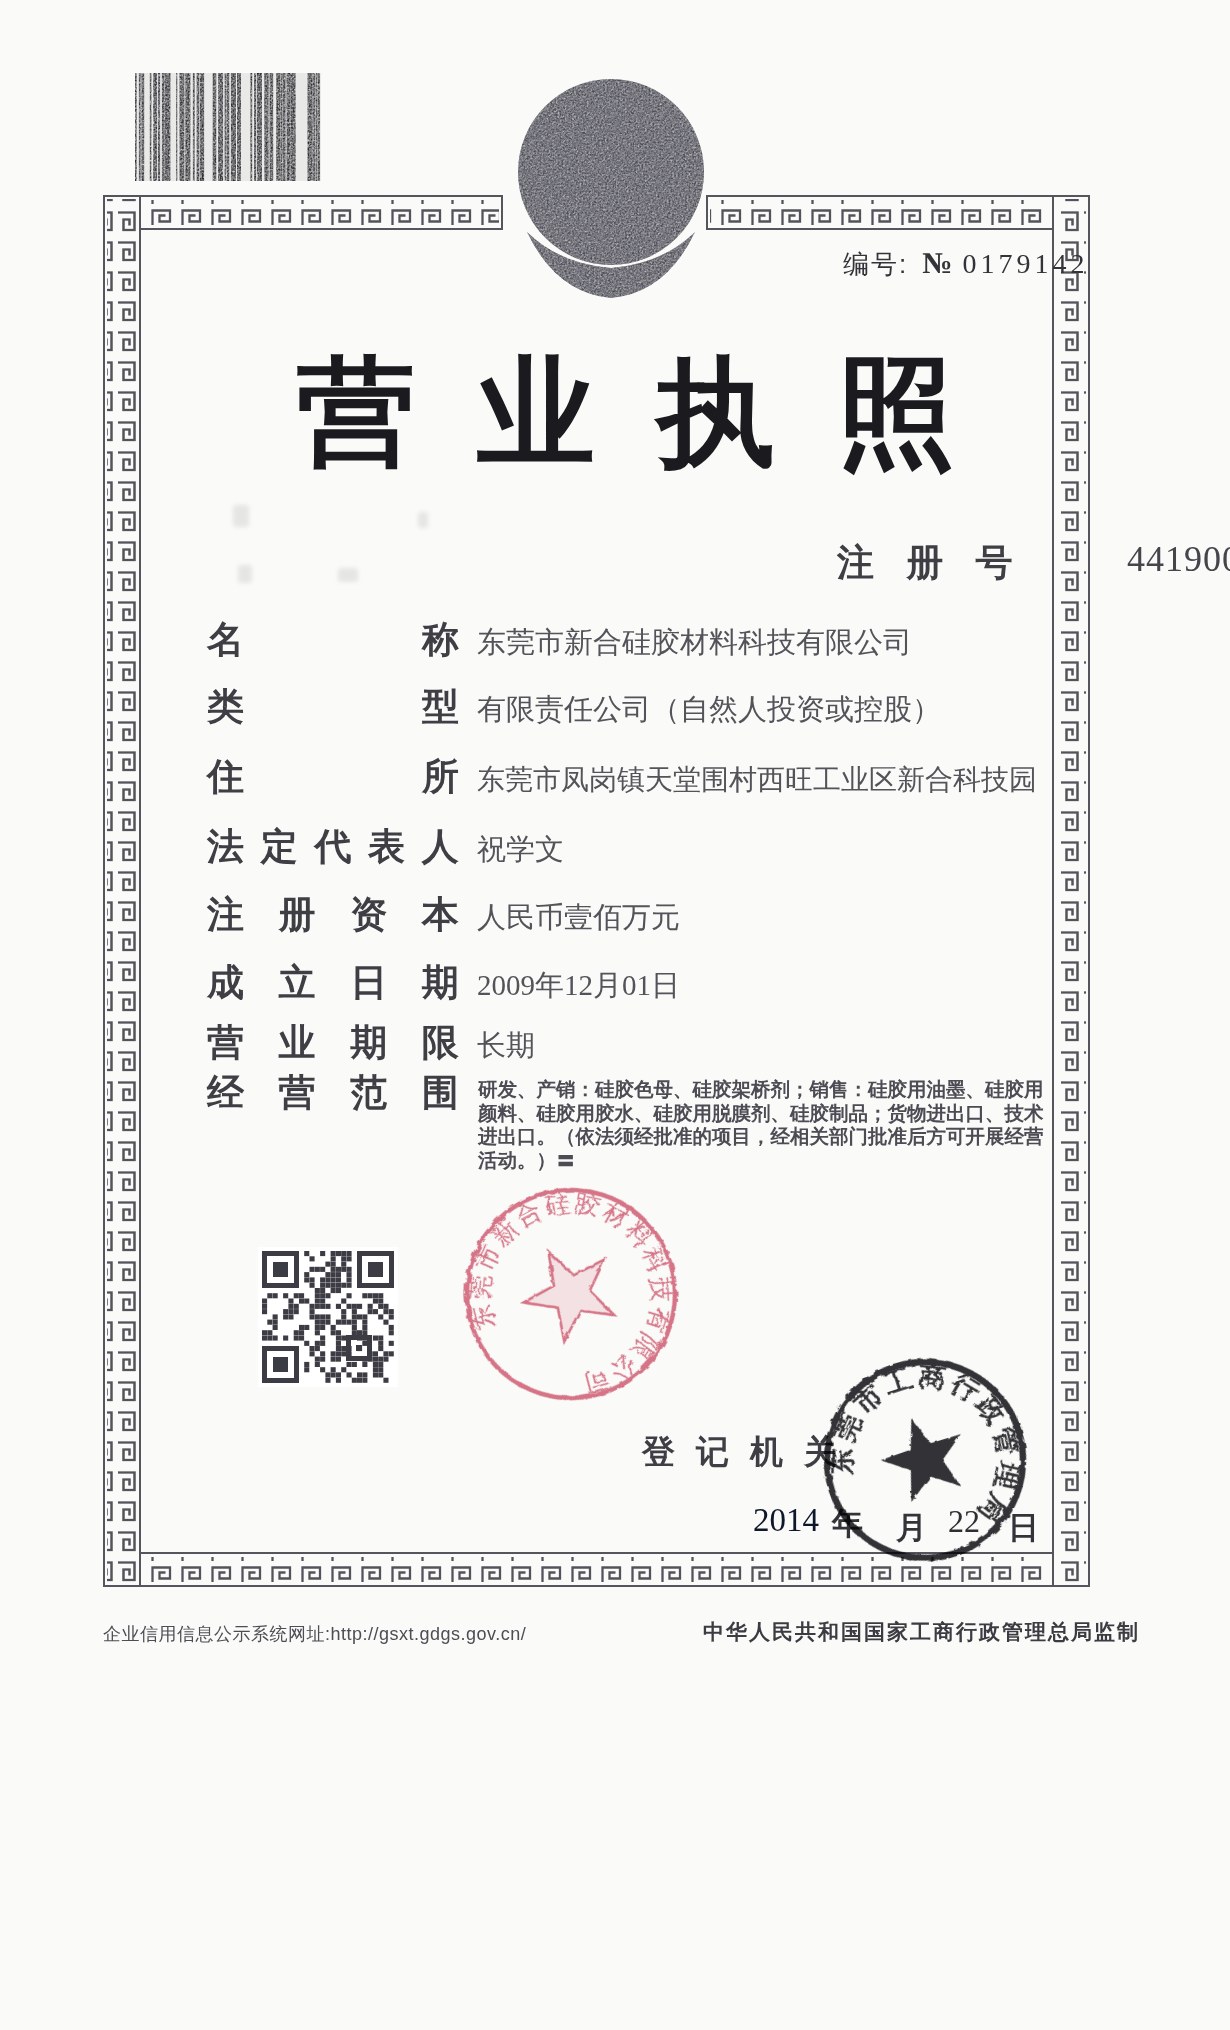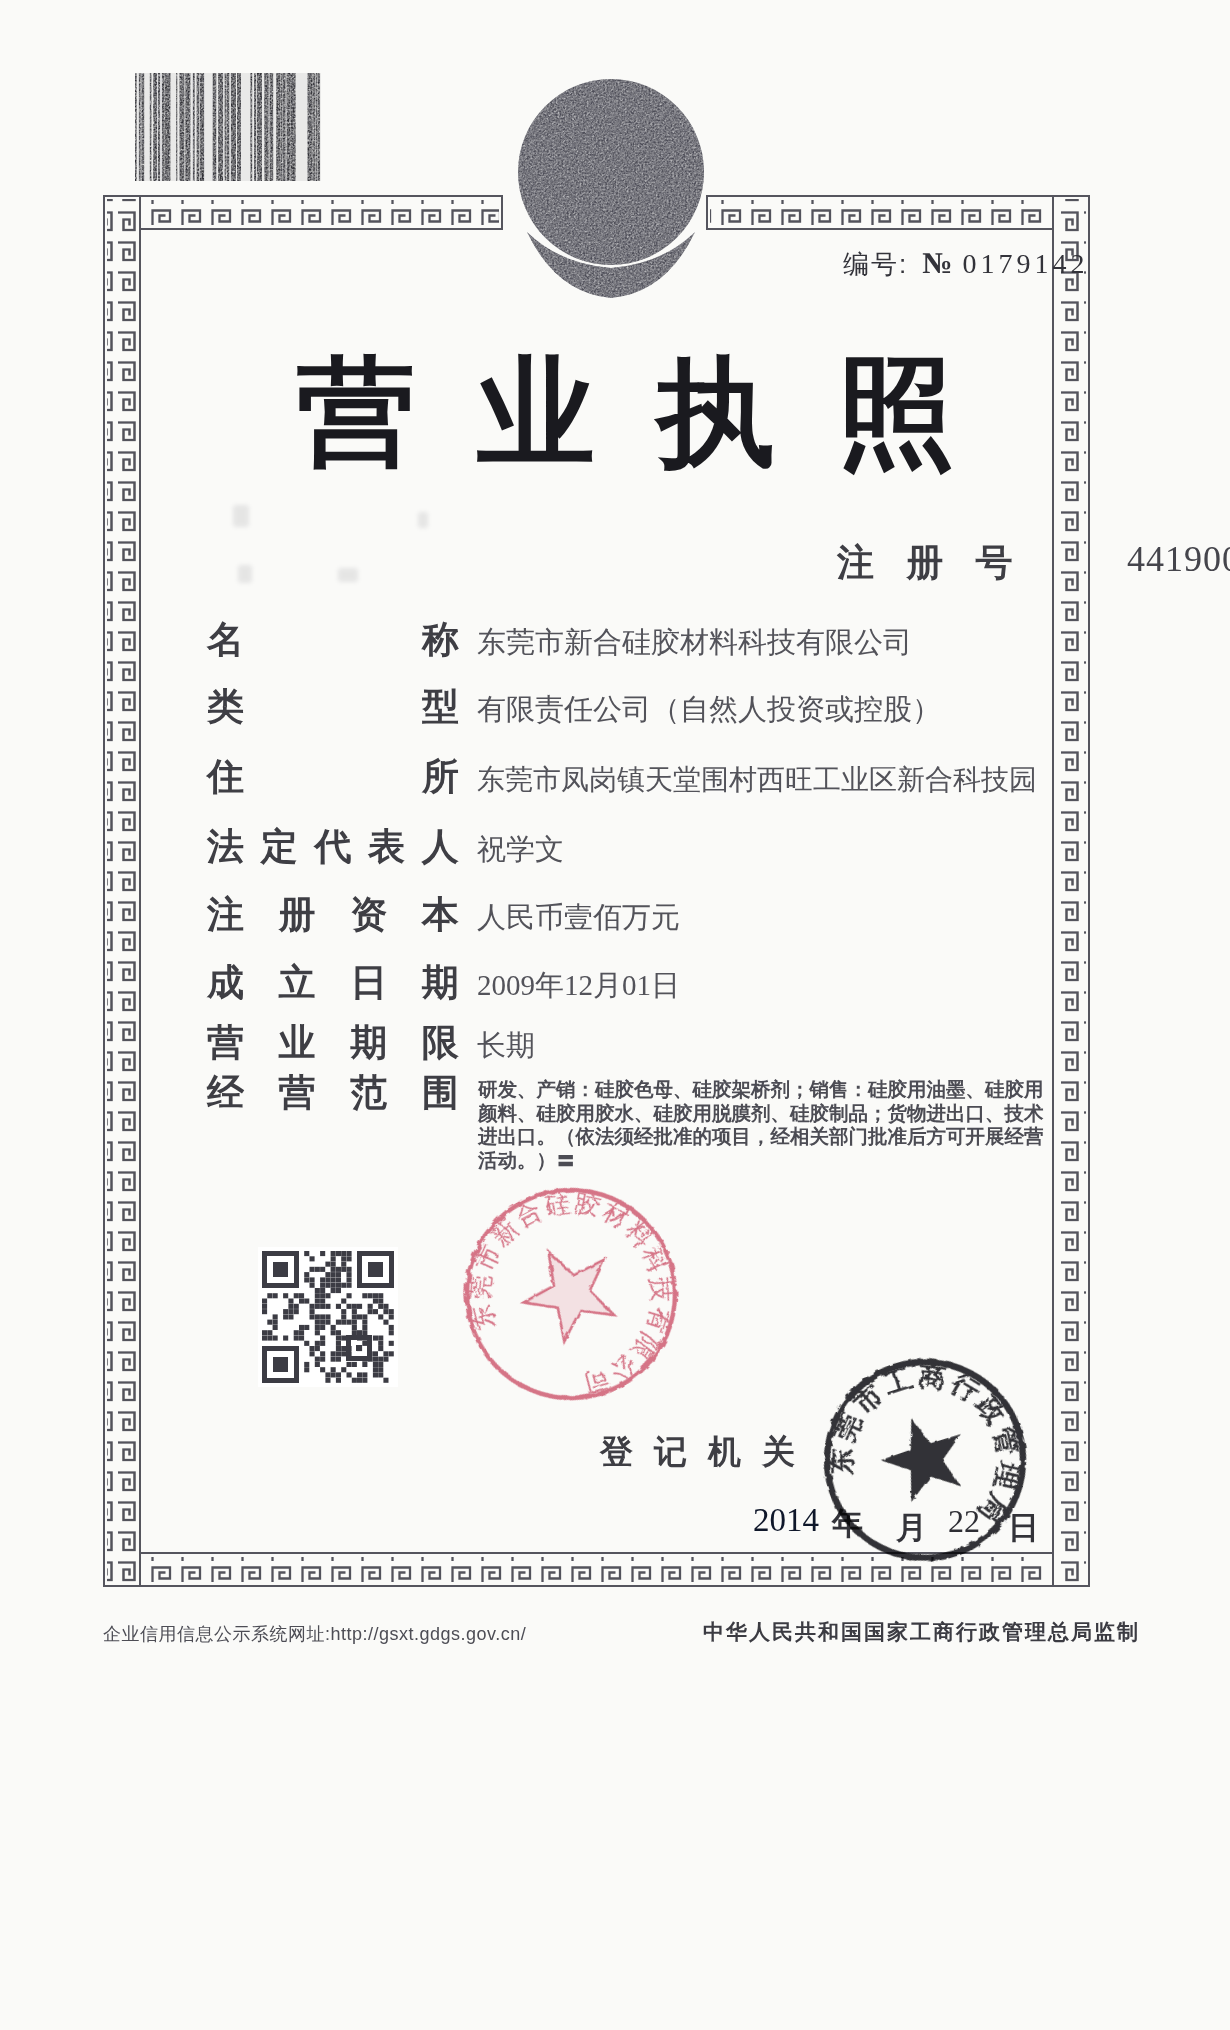--- a/index.html
+++ b/index.html
@@ -33,21 +33,21 @@
   .t-r3l{top:752px}.t-r3v{top:761px;font-size:28px}
   .t-r4l{top:822px}.t-r4v{top:830px}
   .t-r5l{top:890px}.t-r5v{top:898px}
   .t-r6l{top:958px}.t-r6v{top:966px}
   .t-r7l{top:1018px}.t-r7v{top:1026px}
   .t-r8l{top:1068px}
   .scope{position:absolute;left:478px;top:1078px;width:585px;font-size:19.5px;line-height:23.5px;
          color:#4c4c54;font-family:"Liberation Serif",serif;font-weight:600;white-space:nowrap;}
 
   
-  .authority{left:600px;top:1430px;font-size:33px;letter-spacing:21px;font-weight:600;color:#3e3e44;}
+  .authority{left:642px;top:1430px;font-size:33px;letter-spacing:21px;font-weight:600;color:#3e3e44;}
   .d-year{left:753px;top:1502px;font-size:33px;font-family:"Liberation Serif",serif;color:#0f172a;}
   .d-yunit{left:832px;top:1503px;font-size:31px;font-weight:600;color:#333339;}
   .d-munit{left:896px;top:1507px;font-size:31px;font-weight:600;color:#333339;}
   .d-day{left:948px;top:1503px;font-size:32px;font-family:"Liberation Serif",serif;color:#2e2e34;}
   .d-dunit{left:1008px;top:1507px;font-size:31px;font-weight:600;color:#333339;}
 
   
   .footer-left{left:103px;top:1622px;font-size:18px;color:#4d4d55;letter-spacing:0.5px;}
   .footer-right{left:703px;top:1618px;font-size:21px;font-weight:700;color:#3b3b42;letter-spacing:2px;}
 

